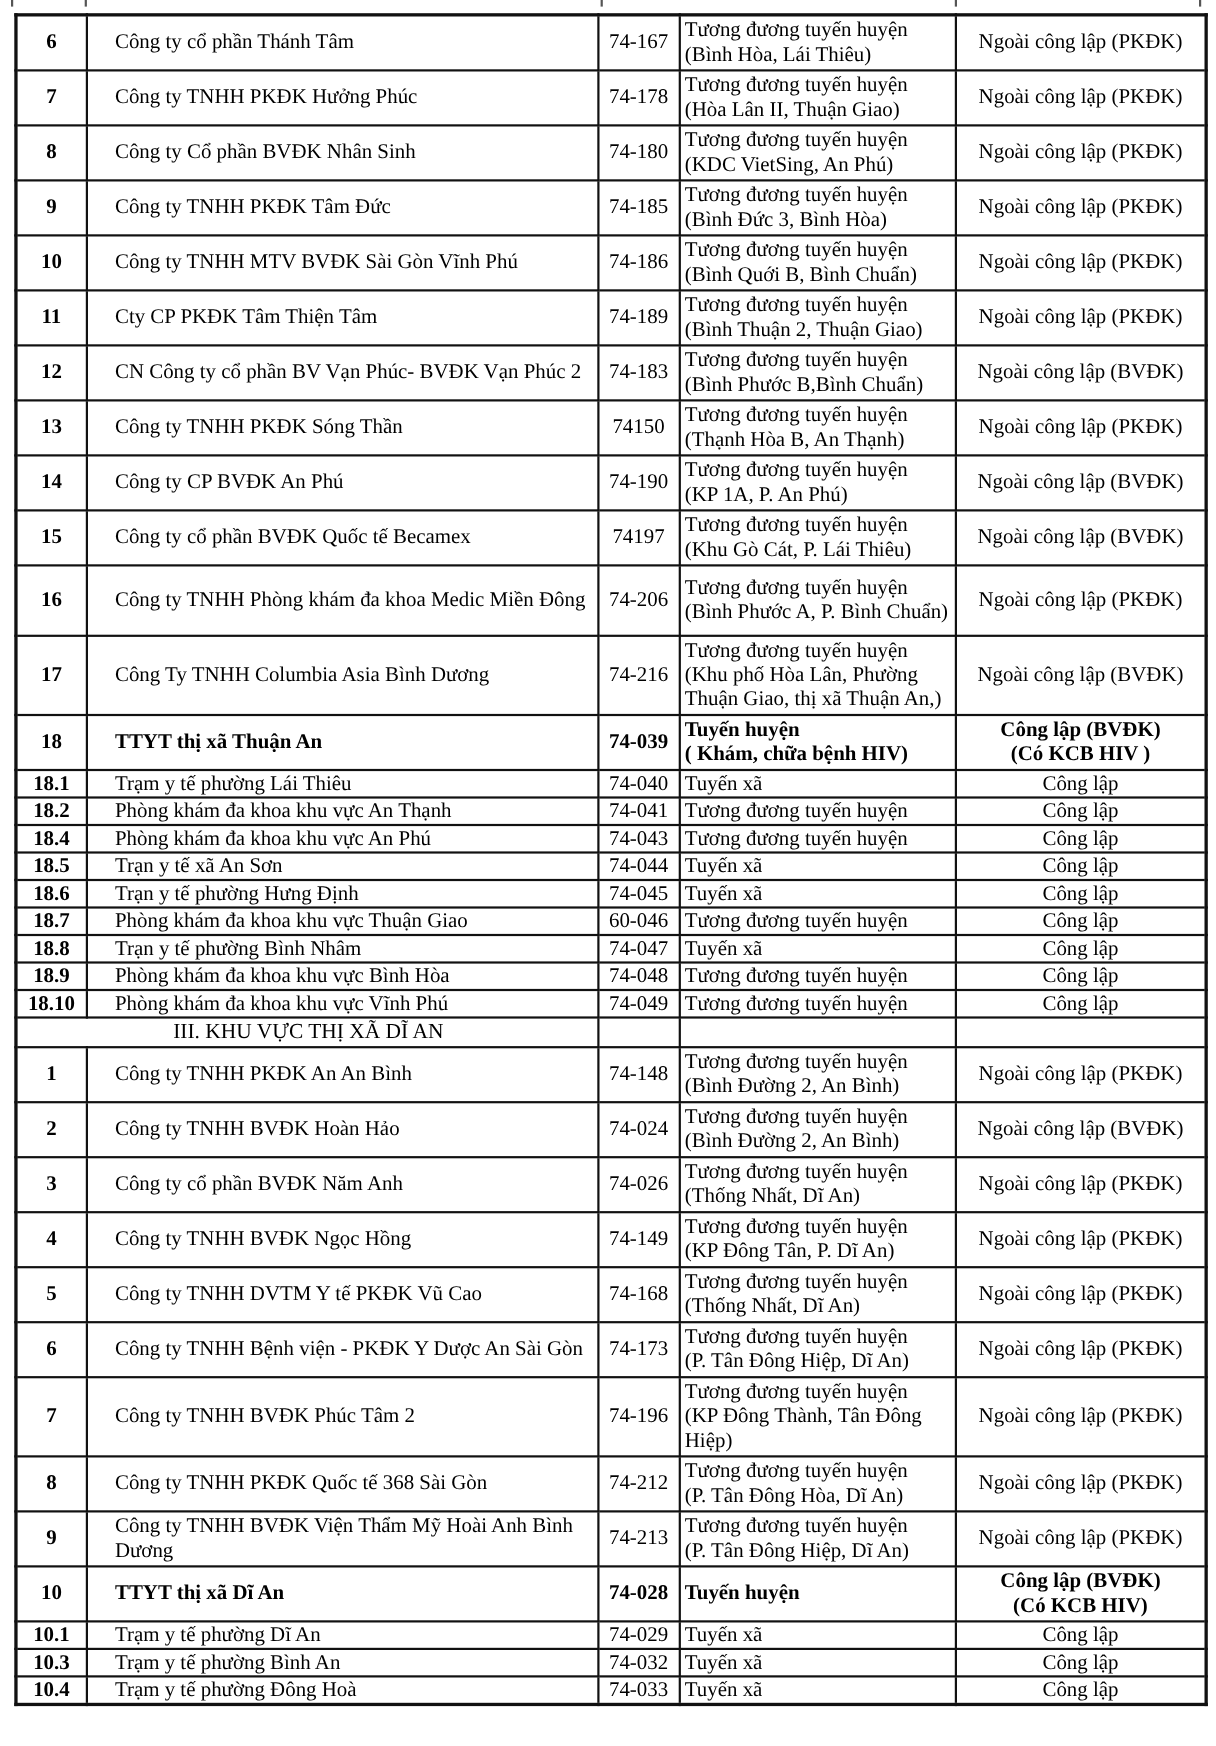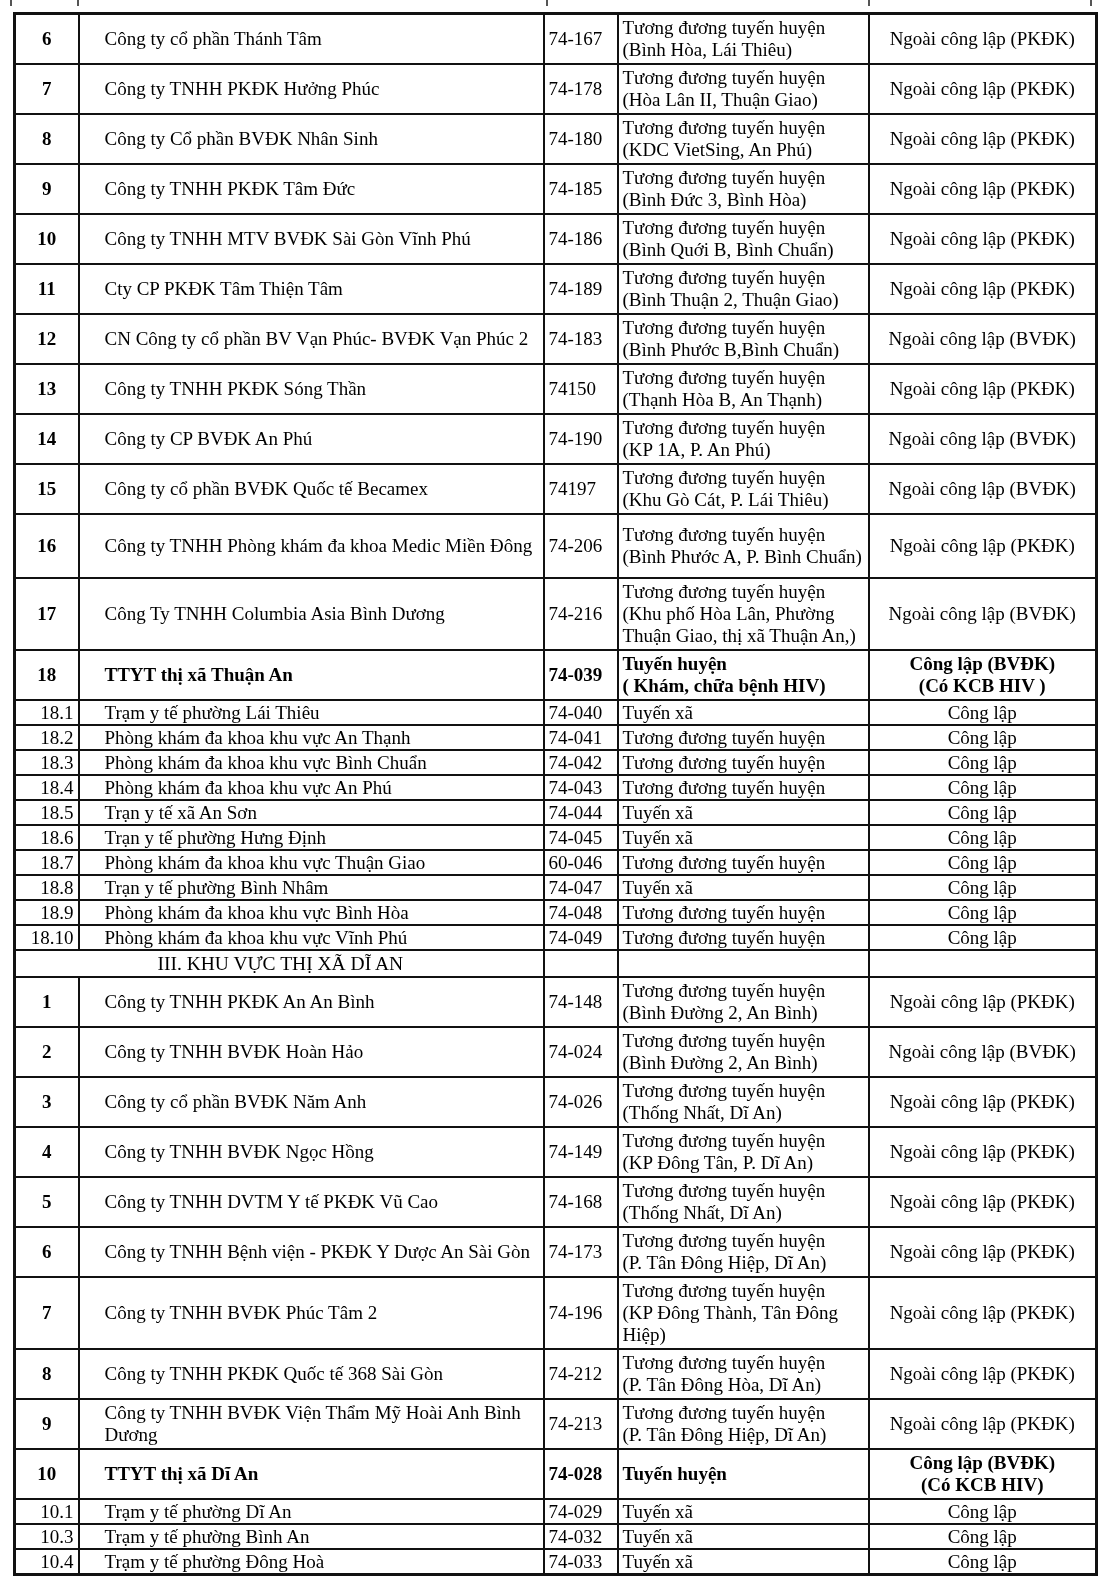--- a/index.html
+++ b/index.html
@@ -16,25 +16,25 @@
   }
   td{
     border:2px solid #111;
     font-size:19px;line-height:22px;
     vertical-align:middle;
     padding:2px 4px;
     overflow:hidden;
   }
   td.col-num{text-align:center;font-weight:bold;}
   td.col-name{text-align:left;padding-left:25px;}
-  td.col-code{text-align:left;}
+  td.col-code{text-align:center;}
   td.col-level{text-align:left;white-space:pre-line;}
   td.col-type{text-align:center;white-space:pre-line;}
   tr.sub td{line-height:21px;padding-top:1px;padding-bottom:1px;}
-  tr.sub td.col-num{font-weight:normal;text-align:right;}
+  tr.sub td.col-num{font-weight:bold;}
   tr.bold td{font-weight:bold;}
   tr.tall td{padding-top:9px;padding-bottom:9px;}
   td.section-label{
     font-weight:normal;text-align:center;font-size:19.5px;
     padding:2px 4px 2px 6px;line-height:21px;
   }
 </style>
 </head>
 <body>
 
@@ -168,27 +168,20 @@
           <td class="col-type">Công lập</td>
         </tr>
         <tr class="sub">
           <td class="col-num">18.2</td>
           <td class="col-name">Phòng khám đa khoa khu vực An Thạnh</td>
           <td class="col-code">74-041</td>
           <td class="col-level">Tương đương tuyến huyện</td>
           <td class="col-type">Công lập</td>
         </tr>
         <tr class="sub">
-          <td class="col-num">18.3</td>
-          <td class="col-name">Phòng khám đa khoa khu vực Bình Chuẩn</td>
-          <td class="col-code">74-042</td>
-          <td class="col-level">Tương đương tuyến huyện</td>
-          <td class="col-type">Công lập</td>
-        </tr>
-        <tr class="sub">
           <td class="col-num">18.4</td>
           <td class="col-name">Phòng khám đa khoa khu vực An Phú</td>
           <td class="col-code">74-043</td>
           <td class="col-level">Tương đương tuyến huyện</td>
           <td class="col-type">Công lập</td>
         </tr>
         <tr class="sub">
           <td class="col-num">18.5</td>
           <td class="col-name">Trạn y tế xã An Sơn</td>
           <td class="col-code">74-044</td>

